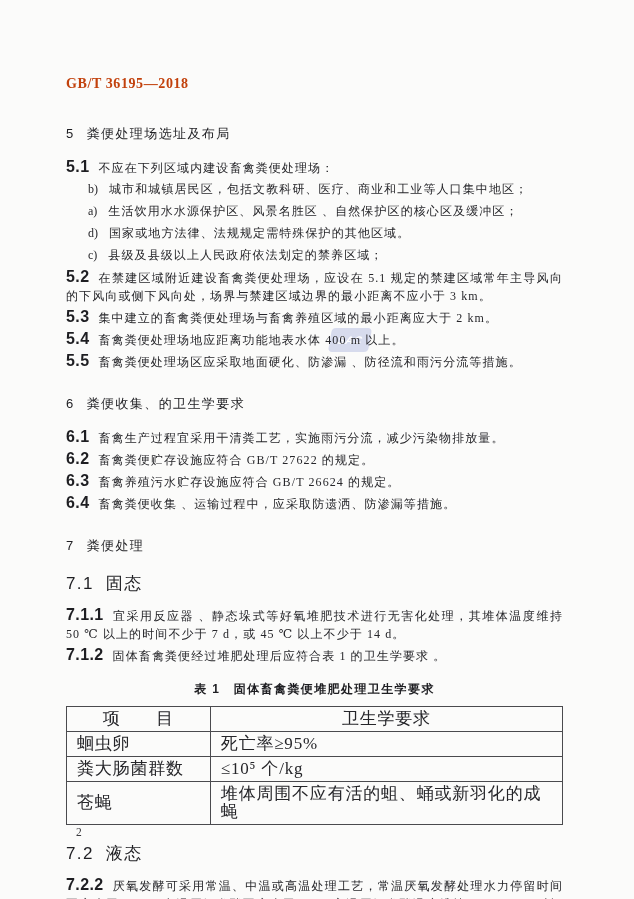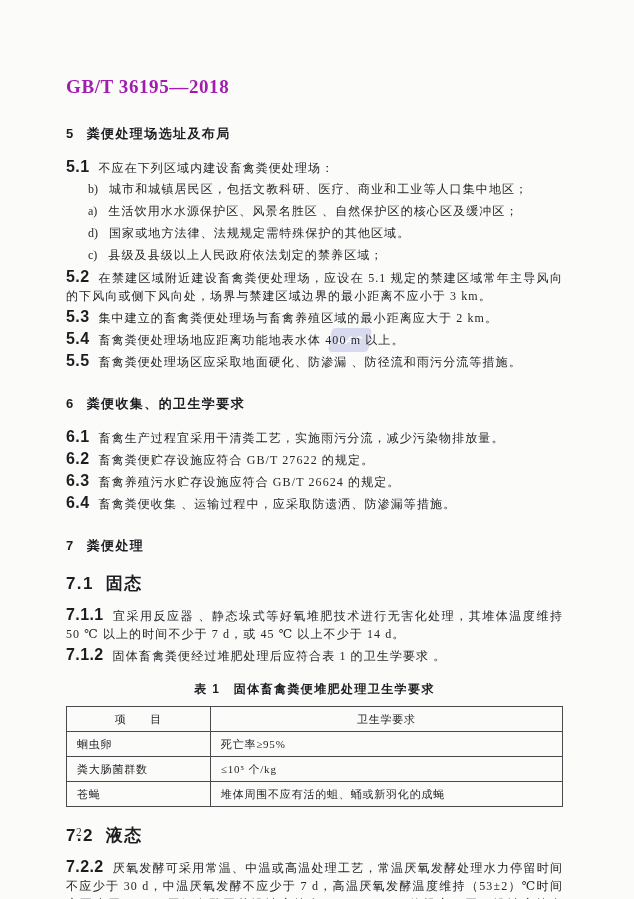--- a/index.html
+++ b/index.html
@@ -5,41 +5,41 @@
   html,body{margin:0;padding:0;}
   body{
     width:634px;height:899px;position:relative;overflow:hidden;
     background:#fbfbfa;
     color:#26262a;
     font-family:"Liberation Serif","DejaVu Serif",serif;
   }
   .page-header{
     position:absolute;left:66px;top:76px;
     font-family:"Liberation Serif","DejaVu Serif",serif;
-    font-weight:bold;font-size:19px;letter-spacing:0.6px;color:#a21caf;
+    font-weight:bold;font-size:14px;letter-spacing:0.6px;color:#c2410c;
   }
   .watermark{
     position:absolute;left:330px;top:328px;width:40px;height:24px;
     background:rgba(175,183,223,0.48);
     border-radius:4px;
     display:flex;align-items:center;justify-content:center;
     transform:skewX(-10deg);
     color:rgba(255,255,255,0.95);
     font-family:"Liberation Sans","DejaVu Sans",sans-serif;
     font-weight:bold;font-style:italic;font-size:11px;letter-spacing:0.5px;
     pointer-events:none;
   }
   .doc{
     position:absolute;left:66px;top:120px;width:497px;
     font-size:12px;line-height:18px;letter-spacing:1.1px;
     text-align:justify;
   }
   .h1,.h2{
     font-family:"Liberation Sans","DejaVu Sans",sans-serif;
-    font-weight:bold;color:#1e1e22;
+    font-weight:normal;color:#1e1e22;
     text-align:left;letter-spacing:1.4px;
   }
   .h1{font-size:13px;margin:24px 0 15px 0;}
   .h1:first-child{margin-top:5px;}
   .h2{font-size:17px;margin:20px 0 13px 0;}
   .hnum{margin-right:12px;}
   p.clause{margin:0 0 3px 0;}
   .cnum{
     font-family:"Liberation Sans","DejaVu Sans",sans-serif;
     font-weight:bold;font-size:16px;color:#1e1e22;
@@ -49,21 +49,21 @@
   .inum{margin-right:11px;letter-spacing:0;}
   .table-title{
     text-align:center;
     font-family:"Liberation Sans","DejaVu Sans",sans-serif;
     font-weight:bold;font-size:12px;letter-spacing:1.4px;
     margin:15px 0 8px 0;color:#1e1e22;
   }
   table.hyg{
     width:100%;border-collapse:collapse;
     border:1.5px solid #3a3a3e;
-    font-size:11px;letter-spacing:0.8px;
+    font-size:17px;letter-spacing:0.8px;
   }
   table.hyg th,table.hyg td{
     border:1px solid #4a4a4e;
     padding:3px 10px;height:17px;
     font-weight:normal;text-align:left;vertical-align:middle;
   }
   table.hyg th{text-align:center;height:15px;}
   table.hyg col.c1{width:29%;}
   .page-number{
     position:absolute;left:76px;top:826px;

